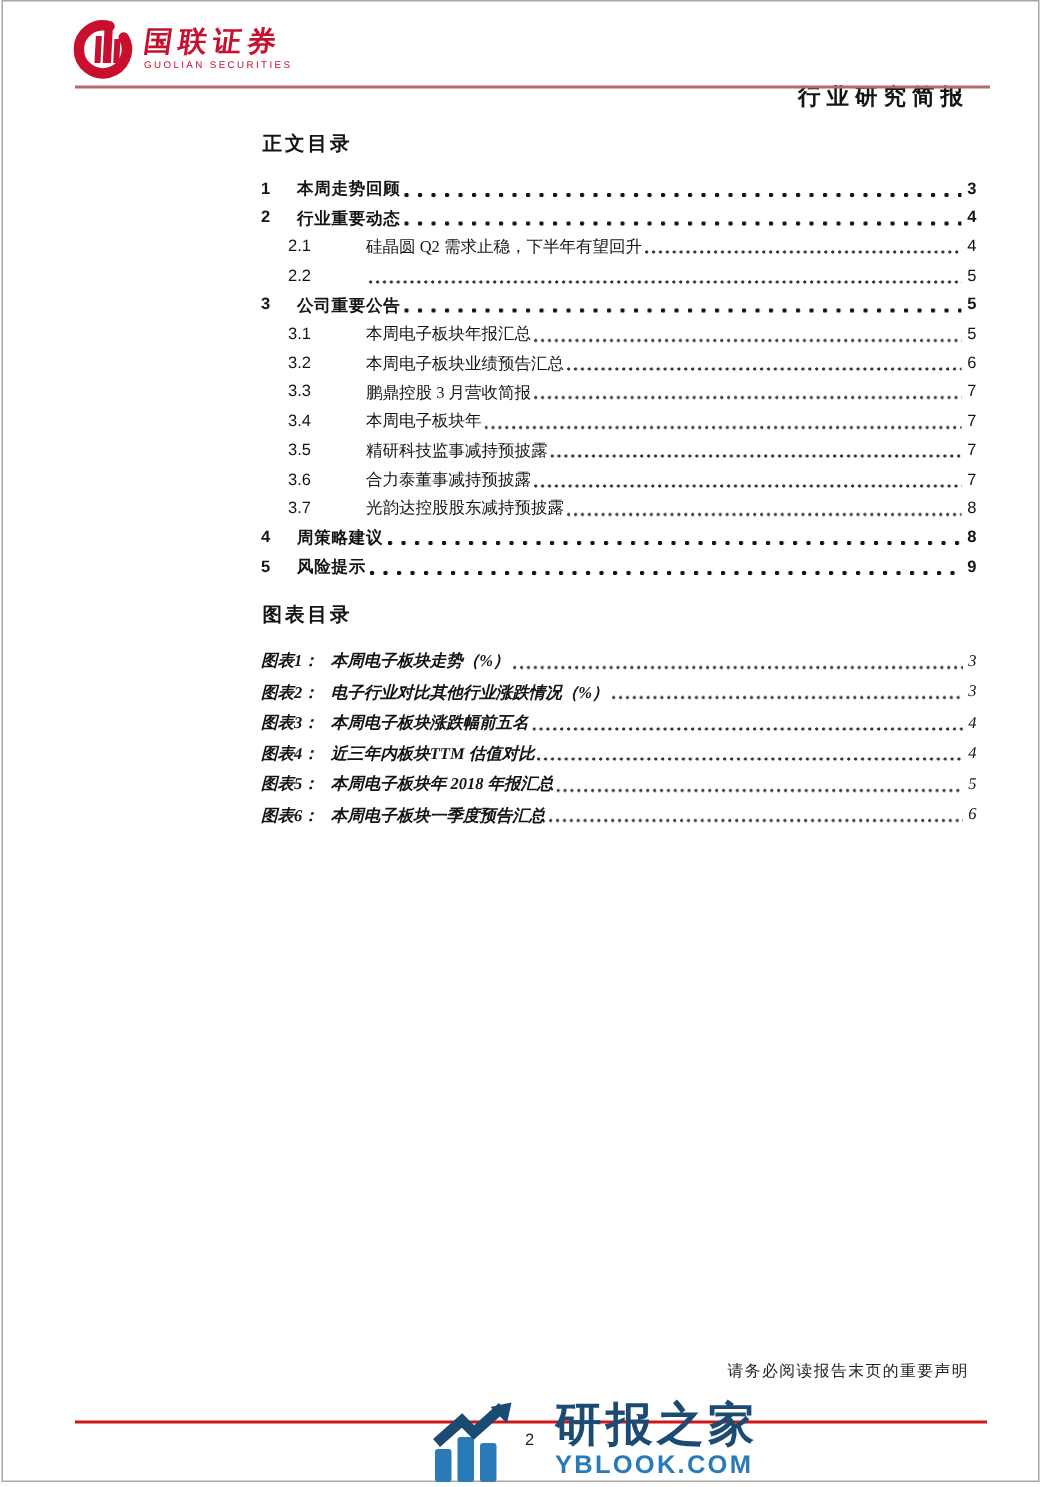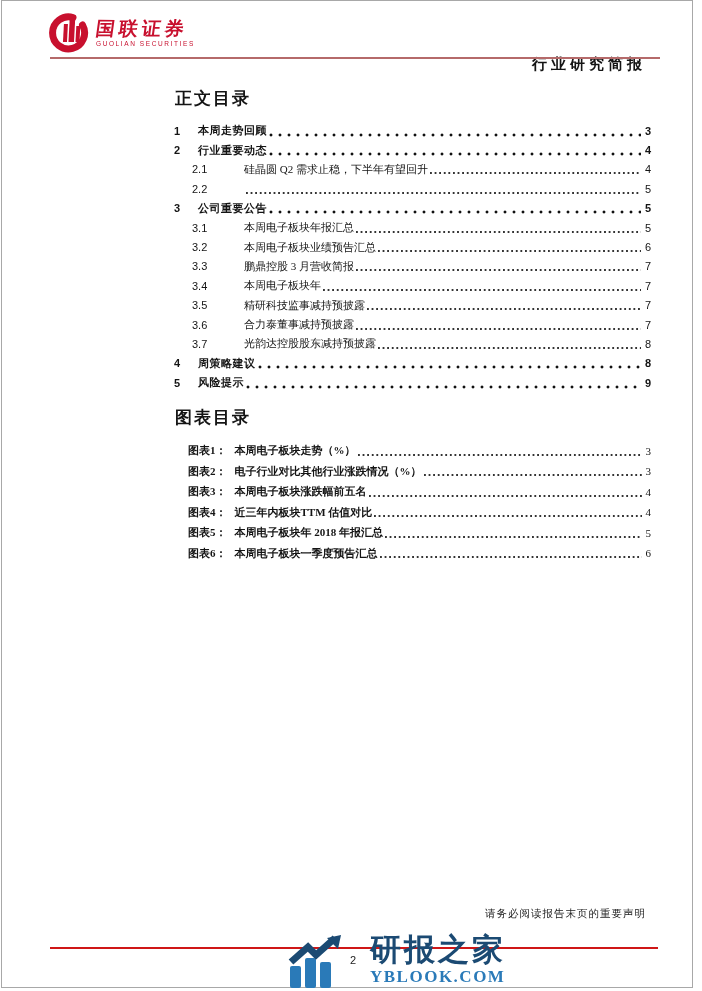--- a/index.html
+++ b/index.html
@@ -9,46 +9,46 @@
   
   .logo{position:absolute;left:47px;top:12px;display:flex;align-items:center;gap:7px;}
   .logo-txt{display:flex;flex-direction:column;line-height:1;}
   .brand-cn{font-size:19px;font-weight:700;color:var(--brand_red,#c8102e);letter-spacing:4px;transform:skewX(-8deg);font-family:"Liberation Sans",sans-serif;}
   .brand-en{font-size:6.5px;color:var(--brand_red,#c8102e);letter-spacing:1.6px;margin-top:3px;}
   .doc-type{position:absolute;right:46px;top:30px;font-size:15px;font-weight:700;font-family:"Liberation Serif",serif;letter-spacing:4px;margin-top:24px;}
   .hline{position:absolute;left:48px;top:56px;width:610px;height:2px;background:var(--header_line,#b56a6a);}
 
   
   .content{position:absolute;left:172px;top:86px;width:477px;}
-  .sec-title{font-size:17px;font-weight:700;font-family:"Liberation Serif",serif;letter-spacing:2px;margin:0 0 11px 1px;}
+  .sec-title{font-size:13px;font-weight:700;font-family:"Liberation Serif",serif;letter-spacing:2px;margin:0 0 11px 1px;}
   .rows{display:block;}
   .trow{display:flex;align-items:center;height:19.4px;font-size:11px;}
   .trow .num{flex:0 0 auto;}
   .trow.lv1{font-weight:700;}
   .trow.lv1 .num{width:24px;}
   .trow.lv2{padding-left:18px;}
   .trow.lv2 .num{width:52px;font-weight:400;}
   .trow .lbl{white-space:nowrap;font-family:"Liberation Serif",serif;}
   .trow.lv1 .lbl{letter-spacing:0.5px;}
   .leader{flex:1 1 auto;height:4px;align-self:center;margin:8px 3px 0 2px;background-repeat:repeat-x;}
   .lv1 .leader{background-image:radial-gradient(circle at 2px 2px,#111 1.3px,transparent 1.7px);background-size:9px 4px;}
   .lv2 .leader,.fig .leader{background-image:radial-gradient(circle at 1.2px 2px,#333 0.9px,transparent 1.2px);background-size:4.6px 4px;}
   .trow .pg{flex:0 0 auto;margin-left:1px;}
   .fig-sec{margin-top:14px;}
-  .trow.fig{height:20.5px;font-family:"Liberation Serif",serif;font-weight:600;margin-left:14px;}
+  .trow.fig{height:20.5px;font-family:"Liberation Serif",serif;font-style:italic;font-weight:600;}
   .trow.fig .num{width:auto;margin-right:8px;}
   .trow.fig .pg{font-weight:400;}
 
   
   .fline{position:absolute;left:48px;top:946px;width:608px;height:2px;background:var(--footer_line,#cf1717);}
   .page-num{position:absolute;left:0;top:953px;width:702px;text-align:center;font-size:11px;color:#222;}
   .watermark{position:absolute;left:286px;top:933px;display:flex;align-items:flex-start;gap:24px;}
   .wm-texts{display:flex;flex-direction:column;line-height:1;}
   .wm-cn{font-size:31px;font-weight:700;color:var(--wm_dark,#1b4a73);letter-spacing:3px;font-family:"Liberation Serif",serif;}
-  .wm-en{font-size:17px;font-weight:700;color:var(--wm_blue,#2a7ab8);letter-spacing:1.5px;margin-top:3px;font-family:Liberation Serif, serif;}
+  .wm-en{font-size:17px;font-weight:700;color:var(--wm_blue,#2a7ab8);letter-spacing:1.5px;margin-top:3px;font-family:Liberation Sans, sans-serif;}
   .disclaimer{position:absolute;right:46px;top:906px;font-size:10.5px;font-family:"Liberation Serif",serif;letter-spacing:1px;color:#222;}
 </style>
 </head>
 <body>
 
 <div class="page">
 
   <div class="logo">
     <svg width="40" height="40" viewBox="0 0 40 40">
       <path d="M24 4.5 A16 16 0 1 0 33.5 12" stroke="var(--brand_red,#c8102e)" stroke-width="7" fill="none" stroke-linecap="round"></path>

